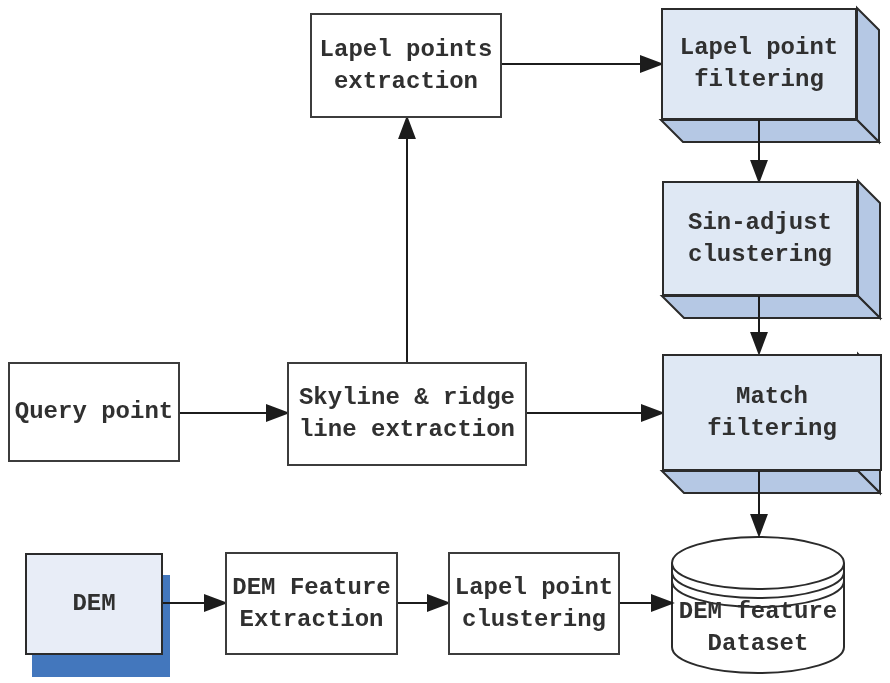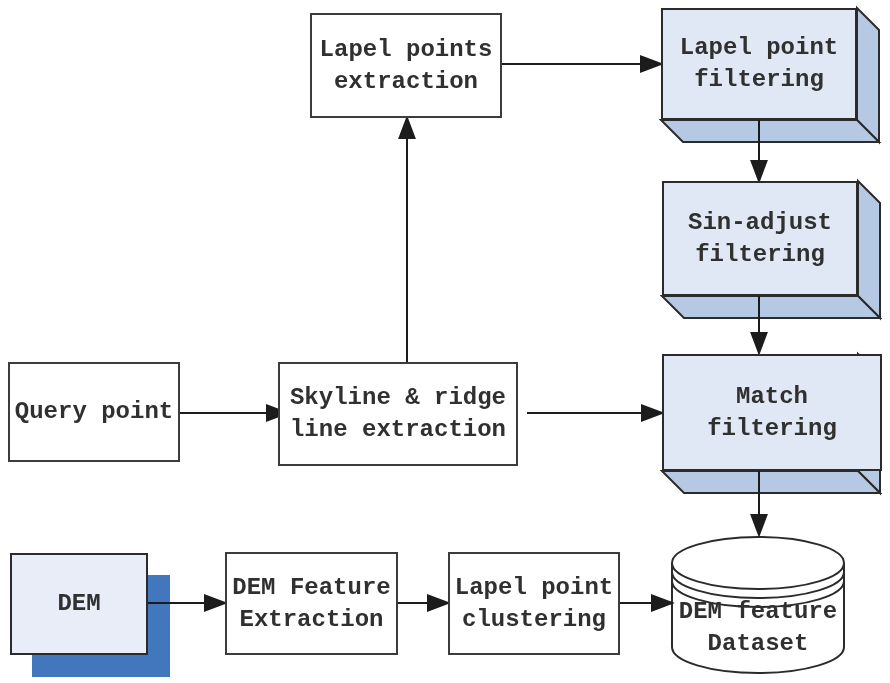--- a/index.html
+++ b/index.html
@@ -13,21 +13,21 @@
     color:var(--text); overflow:hidden;
   }
   .layer{position:absolute;left:0;top:0;}
   .node{
     position:absolute; display:flex; align-items:center; justify-content:center;
     text-align:center; white-space:pre-line; box-sizing:border-box;
     font-size:24px; line-height:1.32; z-index:2; letter-spacing:0px;font-weight:bold;
   }
   .white-box{background:var(--paper); border:2px solid var(--borderWhite);}
   .box-3d{background:var(--front3d); border:2px solid var(--border3d);}
-  .dem-face{background:var(--demFront); border:2px solid var(--border3d);}
+  .dem-face{background:var(--demFront); border:2px solid var(--border3d);margin-left:15px;}
   .plain{background:transparent; border:none; z-index:3;}
   svg{display:block;}
 </style>
 </head>
 <body>
 
 <div class="stage">
 
   <svg class="layer" width="890" height="683" viewBox="0 0 890 683">
 
@@ -99,28 +99,28 @@
     </g>
   </svg>
 
   <div class="node white-box" style="left:310px;top:13px;width:192px;height:105px">Lapel points
 extraction</div>
 
   <div class="node box-3d" style="left:661px;top:8px;width:196px;height:112px">Lapel point
 filtering</div>
 
   <div class="node box-3d" style="left:662px;top:181px;width:196px;height:115px">Sin-adjust
-filtering</div>
+clustering</div>
 
   <div class="node box-3d" style="left:662px;top:354px;width:220px;height:117px">Match
 filtering</div>
 
   <div class="node white-box" style="left:8px;top:362px;width:172px;height:100px">Query point</div>
 
-  <div class="node white-box" style="left:278px;top:362px;width:240px;height:104px">Skyline &amp; ridge
+  <div class="node white-box" style="left:287px;top:362px;width:240px;height:104px">Skyline &amp; ridge
 line extraction</div>
 
   <div class="node dem-face" style="left:10px;top:553px;width:138px;height:102px">DEM</div>
 
   <div class="node white-box" style="left:225px;top:552px;width:173px;height:103px">DEM Feature
 Extraction</div>
 
   <div class="node white-box" style="left:448px;top:552px;width:172px;height:103px">Lapel point
 clustering</div>
 

